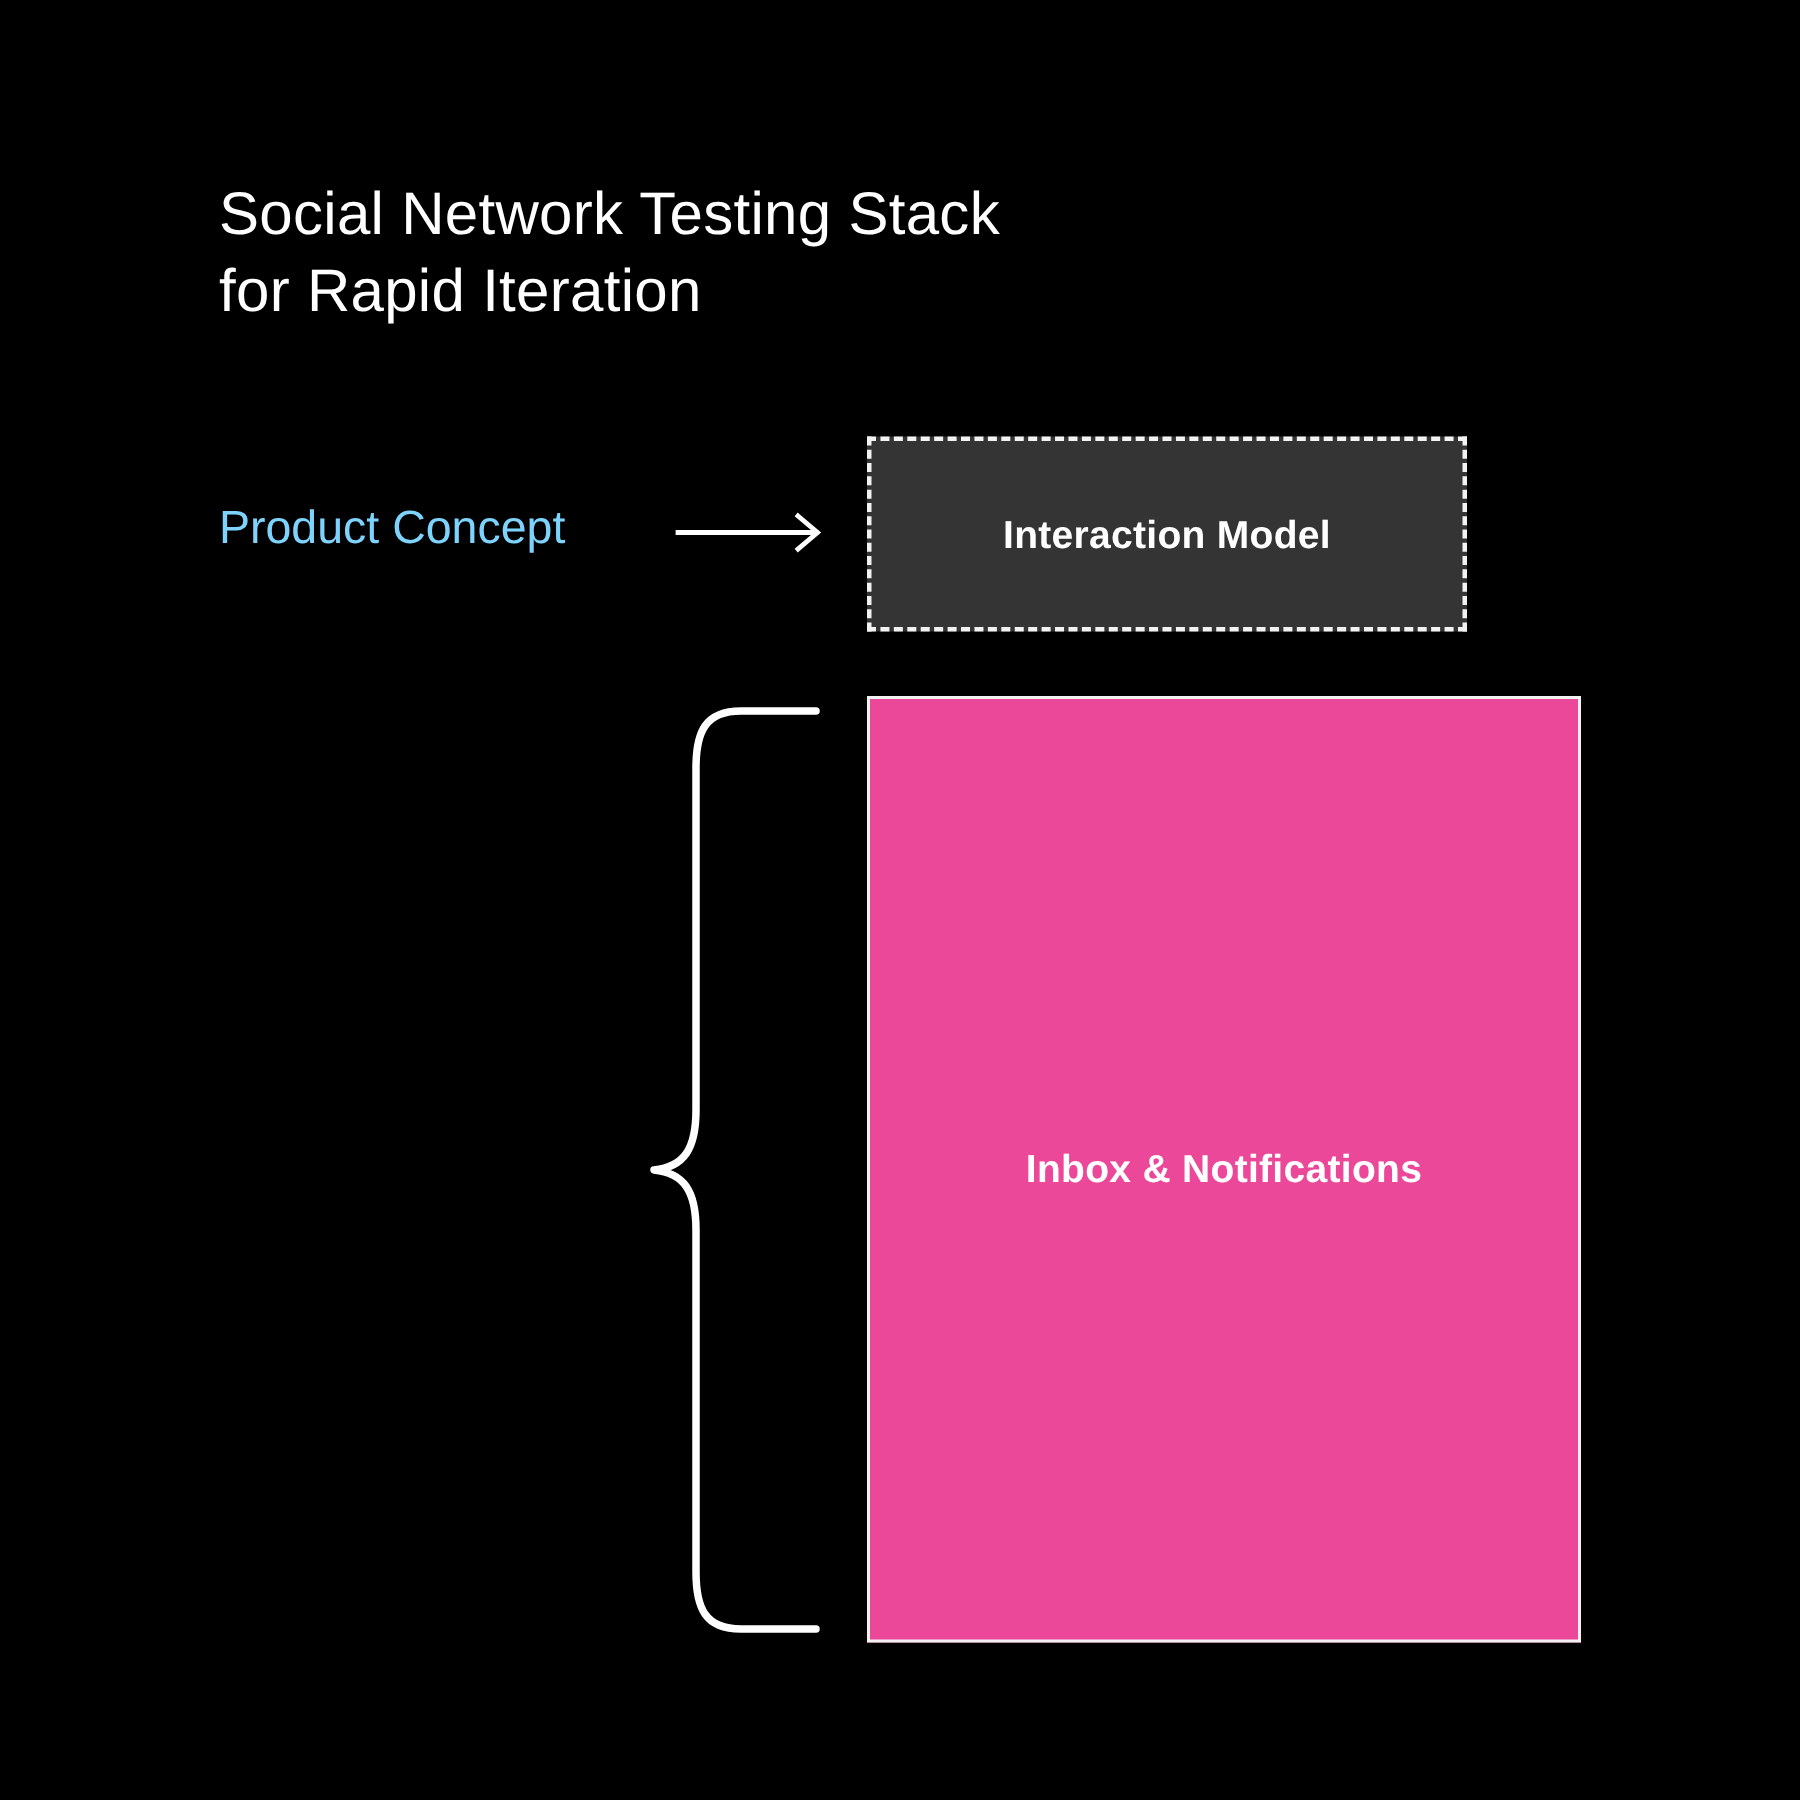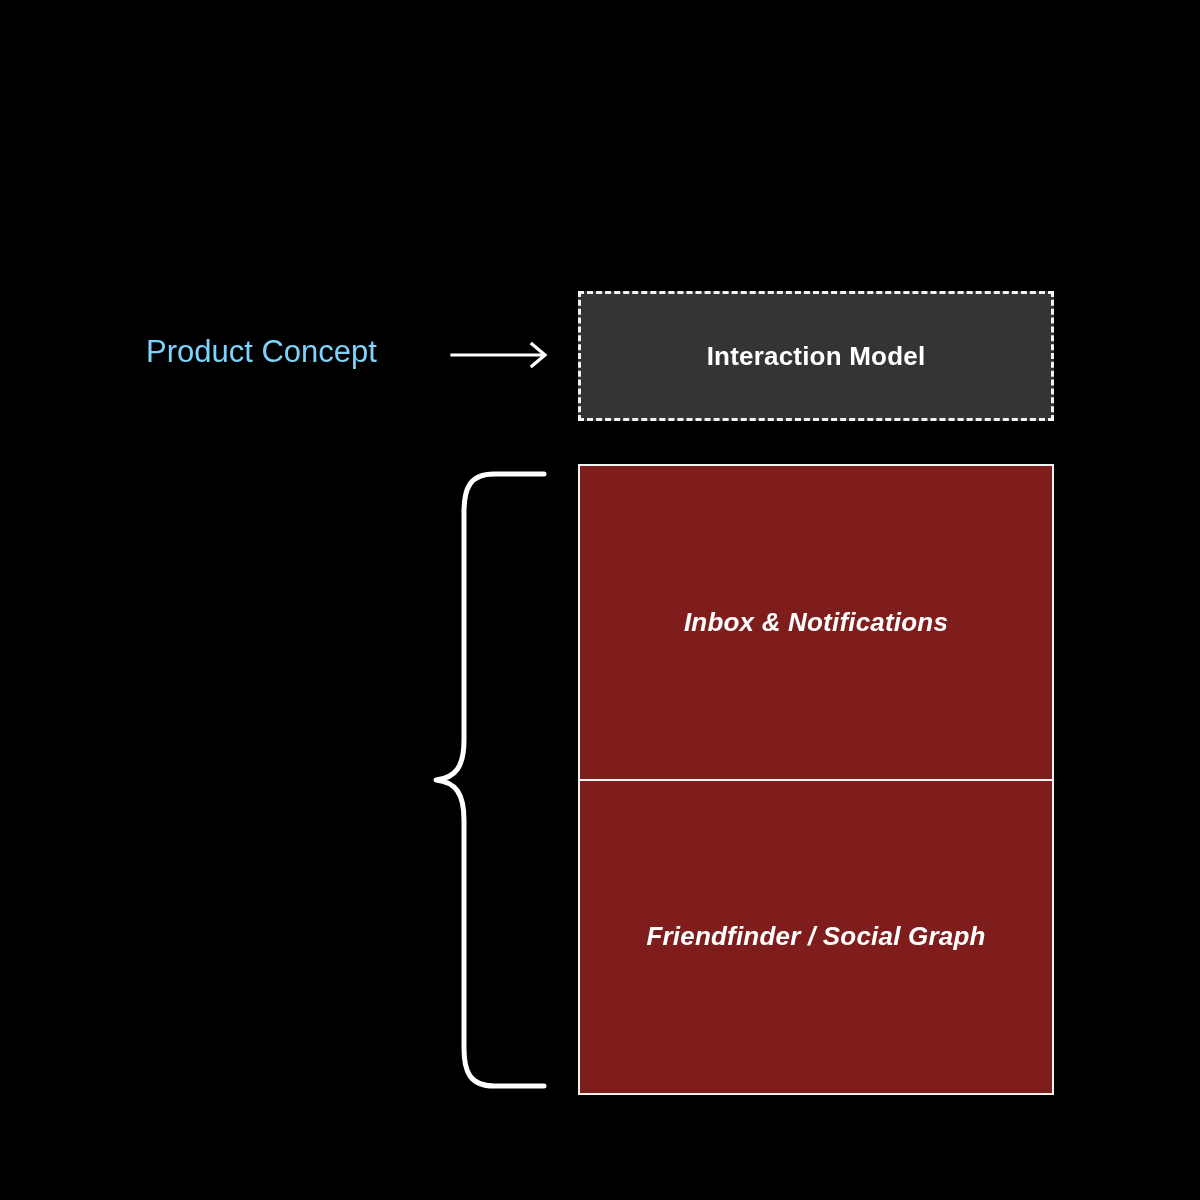--- a/index.html
+++ b/index.html
@@ -72,21 +72,21 @@
     top: 468px;
     width: 120px;
     height: 624px;
   }
 
   
   #interaction-box {
     position: absolute;
     left: 578px;
     top: 291px;
-    width: 476px;
+    width: 400px;
     height: 130px;
     box-sizing: border-box;
     background: #343434;
     border: 3px dashed #f2f2f2;
     display: flex;
     align-items: center;
     justify-content: center;
   }
   #interaction-box .box-label {
     color: #ffffff;
@@ -102,43 +102,44 @@
     top: 464px;
     width: 476px;
     height: 631px;
     box-sizing: border-box;
     display: flex;
     flex-direction: column;
   }
   .stack-row {
     flex: 1 1 0;
     box-sizing: border-box;
-    background: #7f1d1d;
+    background: #ec4899;
     border: 2px solid #f2f2f2;
     margin-bottom: -2px;
     display: flex;
     align-items: center;
     justify-content: center;
-    font-style: italic;
   }
   .stack-row:last-child { margin-bottom: 0; }
   .stack-row .box-label {
     color: #ffffff;
     font-size: 26px;
     font-weight: 700;
     letter-spacing: 0.2px;
     text-align: center;
     padding: 0 14px;
   }
 </style>
 </head>
 <body>
 
 <div id="canvas">
 
+  <div id="title">Social Network Testing Stack
+for Rapid Iteration</div>
 
   <div id="concept-label" class="side-label">Product Concept</div>
 
   <svg id="concept-arrow" viewBox="0 0 106 42" xmlns="http://www.w3.org/2000/svg">
     <line x1="4" y1="21" x2="96" y2="21" stroke="#ffffff" stroke-width="3.2" stroke-linecap="square"></line>
     <polyline points="84,10 97,21 84,32" fill="none" stroke="#ffffff" stroke-width="3.2" stroke-linecap="square" stroke-linejoin="miter"></polyline>
   </svg>
 
 
   <svg id="brace" viewBox="0 0 120 624" xmlns="http://www.w3.org/2000/svg">
@@ -154,18 +155,15 @@
   </svg>
 
   <div id="interaction-box">
     <span class="box-label">Interaction Model</span>
   </div>
 
   <div id="component-stack">
     <div class="stack-row">
       <span class="box-label">Inbox &amp; Notifications</span>
     </div>
-    <div class="stack-row">
-      <span class="box-label">Friendfinder / Social Graph</span>
-    </div>
   </div>
 
 </div>
 
 </body></html>

